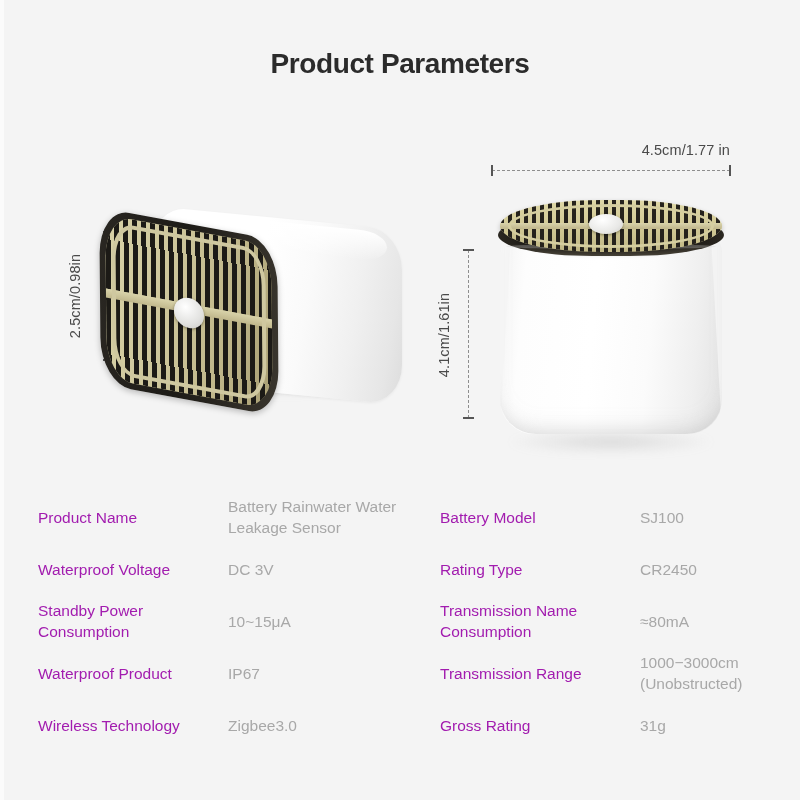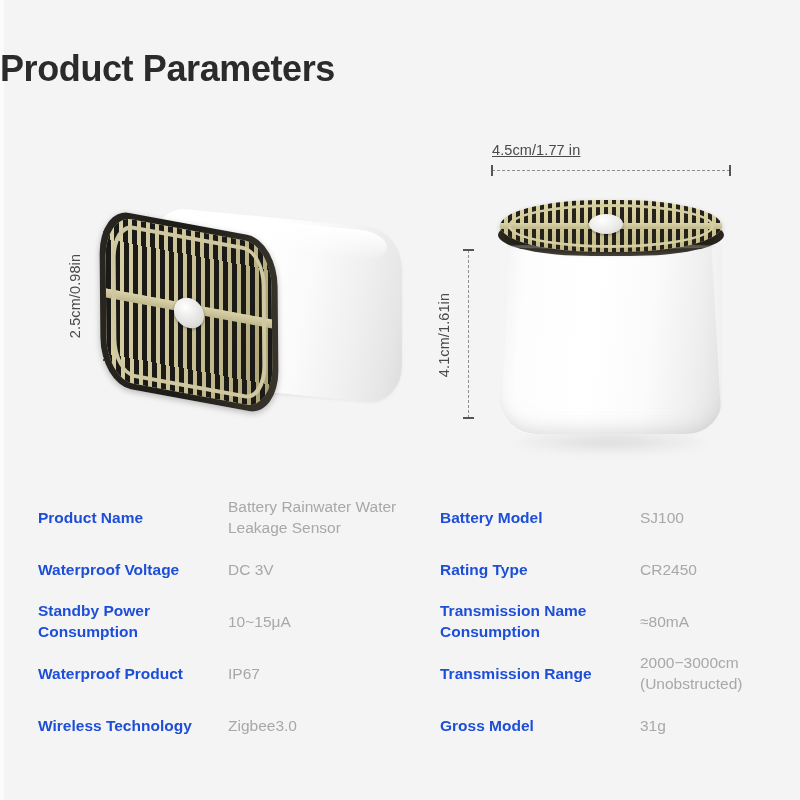--- a/index.html
+++ b/index.html
@@ -23,21 +23,22 @@
     width: 4px; height: 100%;
     background: #fbfbfb;
   }
 
   
   .title {
     position: absolute;
     top: 48px;
     left: 0;
     width: 100%;
-    font-size: 36px;
+    text-align: center;
+    font-size: 28px;
     font-weight: bold;
     letter-spacing: -0.4px;
     color: #2b2b2b;
   }
 
   
   .showcase {
     position: absolute;
     top: 130px;
     left: 0;
@@ -267,23 +268,22 @@
     display: contents;
   }
   .cell {
     min-height: 52px;
     display: flex;
     align-items: center;
     font-size: 15.5px;
     line-height: 1.35;
   }
   .cell.label {
-    color: #1d4ed8;
+    color: #a21caf;
     padding-right: 10px;
-    font-weight: bold;
   }
   .cell.value {
     color: #a8a8a8;
     padding-right: 10px;
   }
 </style>
 </head>
 <body>
 
 <div class="page-edge"></div>
@@ -310,21 +310,21 @@
       <div class="slots" style="top:83px; left:0; right:0; bottom:0; position:absolute;"></div>
       <div class="grille-frame"></div>
     </div>
     <div class="btn"></div>
   </div>
 
   <div>
     <div class="dim-line-h" style="left:492px; top:40px; width:238px;"></div>
     <div class="cap-h" style="left:491px; top:35px;"></div>
     <div class="cap-h" style="left:729px; top:35px;"></div>
-    <div class="dim-label" style="left:492px; top:12px; width:238px; text-align:left;text-decoration:underline;">4.5cm/1.77 in</div>
+    <div class="dim-label" style="left:492px; top:12px; width:238px; text-align:right;">4.5cm/1.77 in</div>
   </div>
 
   <div>
     <div class="dim-line-v" style="left:468px; top:120px; height:168px;"></div>
     <div class="cap-v" style="left:463px; top:119px;"></div>
     <div class="cap-v" style="left:463px; top:287px;"></div>
     <div class="dim-label vert" style="left:385px; top:197px; width:118px; text-align:center;">4.1cm/1.61in</div>
   </div>
 
   <div class="prod-right">
@@ -364,23 +364,23 @@
     <div class="cell label">Standby Power Consumption</div>
     <div class="cell value">10~15μA</div>
     <div class="cell label">Transmission Name Consumption</div>
     <div class="cell value">≈80mA</div>
   </div>
 
   <div class="spec-row-cells">
     <div class="cell label">Waterproof Product</div>
     <div class="cell value">IP67</div>
     <div class="cell label">Transmission Range</div>
-    <div class="cell value">2000−3000cm (Unobstructed)</div>
+    <div class="cell value">1000−3000cm (Unobstructed)</div>
   </div>
 
   <div class="spec-row-cells">
     <div class="cell label">Wireless Technology</div>
     <div class="cell value">Zigbee3.0</div>
-    <div class="cell label">Gross Model</div>
+    <div class="cell label">Gross Rating</div>
     <div class="cell value">31g</div>
   </div>
 
 </div>
 
 </body></html>

